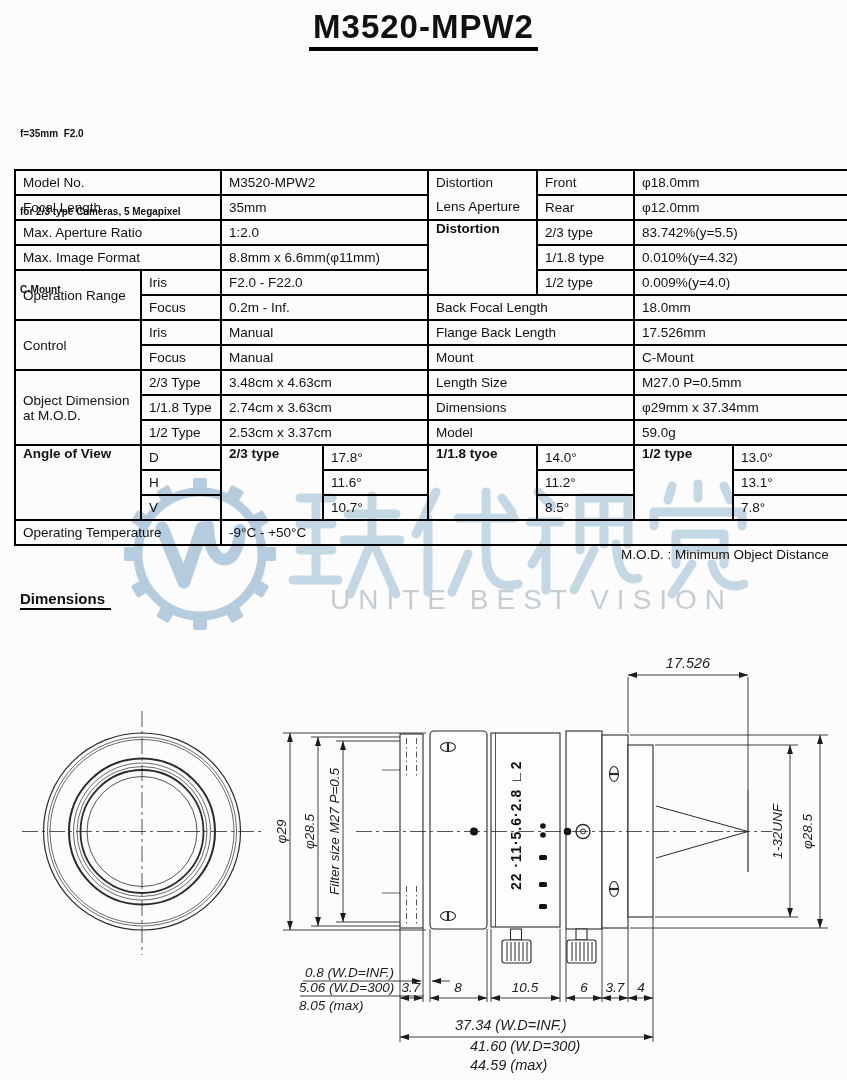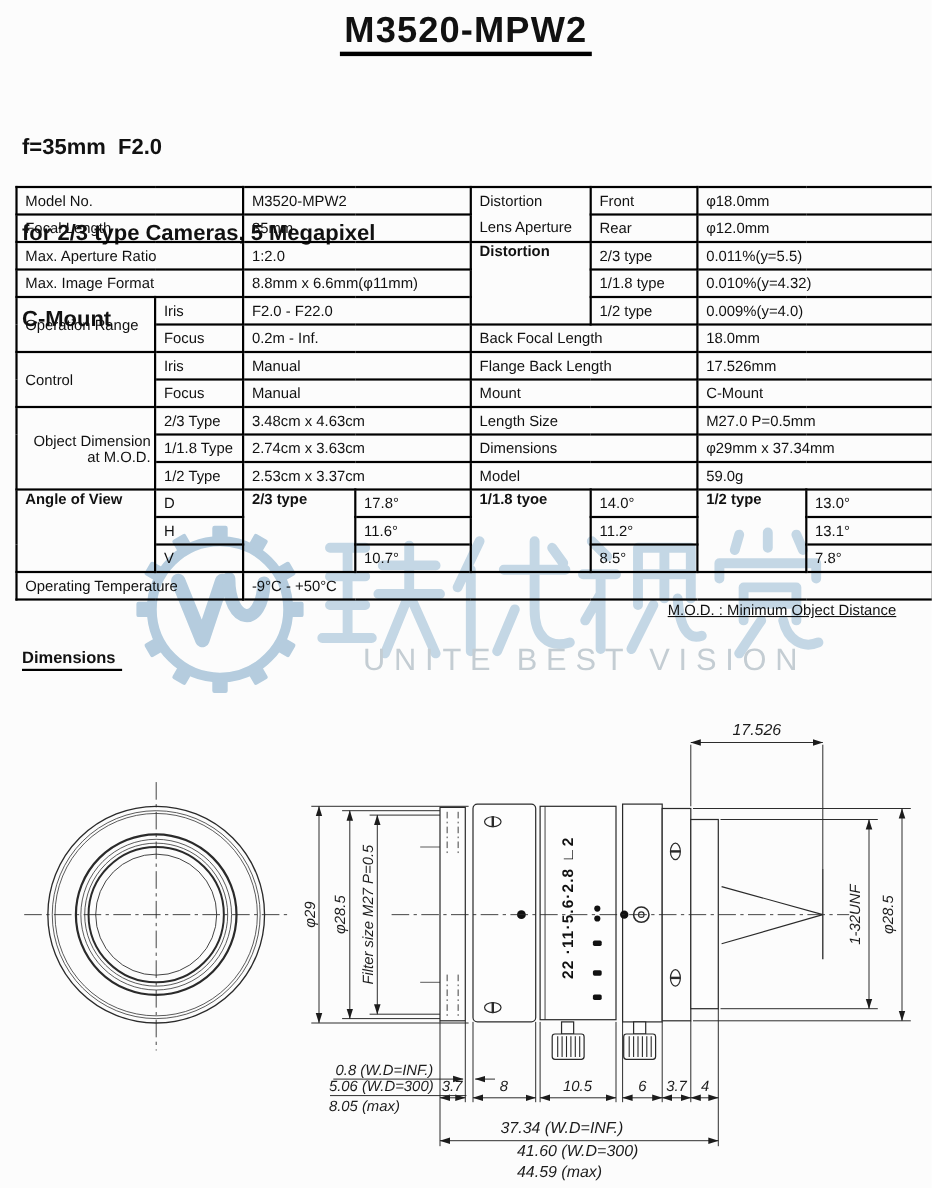--- a/index.html
+++ b/index.html
@@ -6,34 +6,34 @@
   body{
     width:847px;height:1080px;position:relative;overflow:hidden;
     background:#fcfcfc;color:#111;
     font-family:"Liberation Sans",sans-serif;
   }
   .title-wrap{position:absolute;top:8px;left:0;width:847px;text-align:center;}
   .doc-title{
     display:inline-block;font-size:33px;font-weight:bold;letter-spacing:1px;
     border-bottom:4px solid #000;padding:0 4px 1px 4px;
   }
-  .subtitle{position:absolute;left:20px;top:69px;font-size:20px;font-weight:bold;line-height:26px;white-space:pre;}
+  .subtitle{position:absolute;left:20px;top:69px;font-size:10px;font-weight:bold;line-height:26px;white-space:pre;}
   table.spec{
     position:absolute;left:14px;top:169px;width:833px;
     border-collapse:collapse;table-layout:fixed;
   }
   table.spec td{
     border:2px solid #000;height:23px;font-size:13.5px;
     padding:0 3px 0 7px;white-space:nowrap;overflow:hidden;
     background:transparent;
   }
   td.vtop{vertical-align:top;padding-top:3px;font-weight:bold;}
-  td.ctr{text-align:right;padding:0;line-height:15px;margin-left:13px;}
+  td.ctr{text-align:left;padding:0;line-height:15px;margin-left:13px;}
   td.twoline{line-height:24px;padding-top:1px;vertical-align:middle;}
-  .footnote{position:absolute;left:607px;top:547px;font-size:13.5px;text-decoration:underline;}
+  .footnote{position:absolute;left:621px;top:547px;font-size:13.5px;}
   .dim-heading{
     position:absolute;left:20px;top:590px;font-size:15px;font-weight:bold;
     border-bottom:2px solid #000;padding-right:6px;padding-bottom:1px;
   }
   .drawing{position:absolute;left:0;top:608px;}
   
   .watermark{position:absolute;left:0;top:0;width:847px;height:1080px;pointer-events:none;z-index:6;mix-blend-mode:multiply;}
   .wm-en{
     position:absolute;left:330px;top:584px;width:420px;
     font-size:28px;letter-spacing:8px;color:#c7d0d6;font-weight:normal;white-space:nowrap;
@@ -80,21 +80,21 @@
     <td colspan="2">Focal Length</td>
     <td colspan="2">35mm</td>
     <td>Rear</td>
     <td colspan="2">φ12.0mm</td>
   </tr>
   <tr>
     <td colspan="2">Max. Aperture Ratio</td>
     <td colspan="2">1:2.0</td>
     <td rowspan="3" class="vtop">Distortion</td>
     <td>2/3 type</td>
-    <td colspan="2">0.011%(y=5.5)</td>
+    <td colspan="2">83.742%(y=5.5)</td>
   </tr>
   <tr>
     <td colspan="2">Max. Image Format</td>
     <td colspan="2">8.8mm x 6.6mm(φ11mm)</td>
     <td>1/1.8 type</td>
     <td colspan="2">0.010%(y=4.32)</td>
   </tr>
   <tr>
     <td rowspan="2">Operation Range</td>
     <td>Iris</td>

